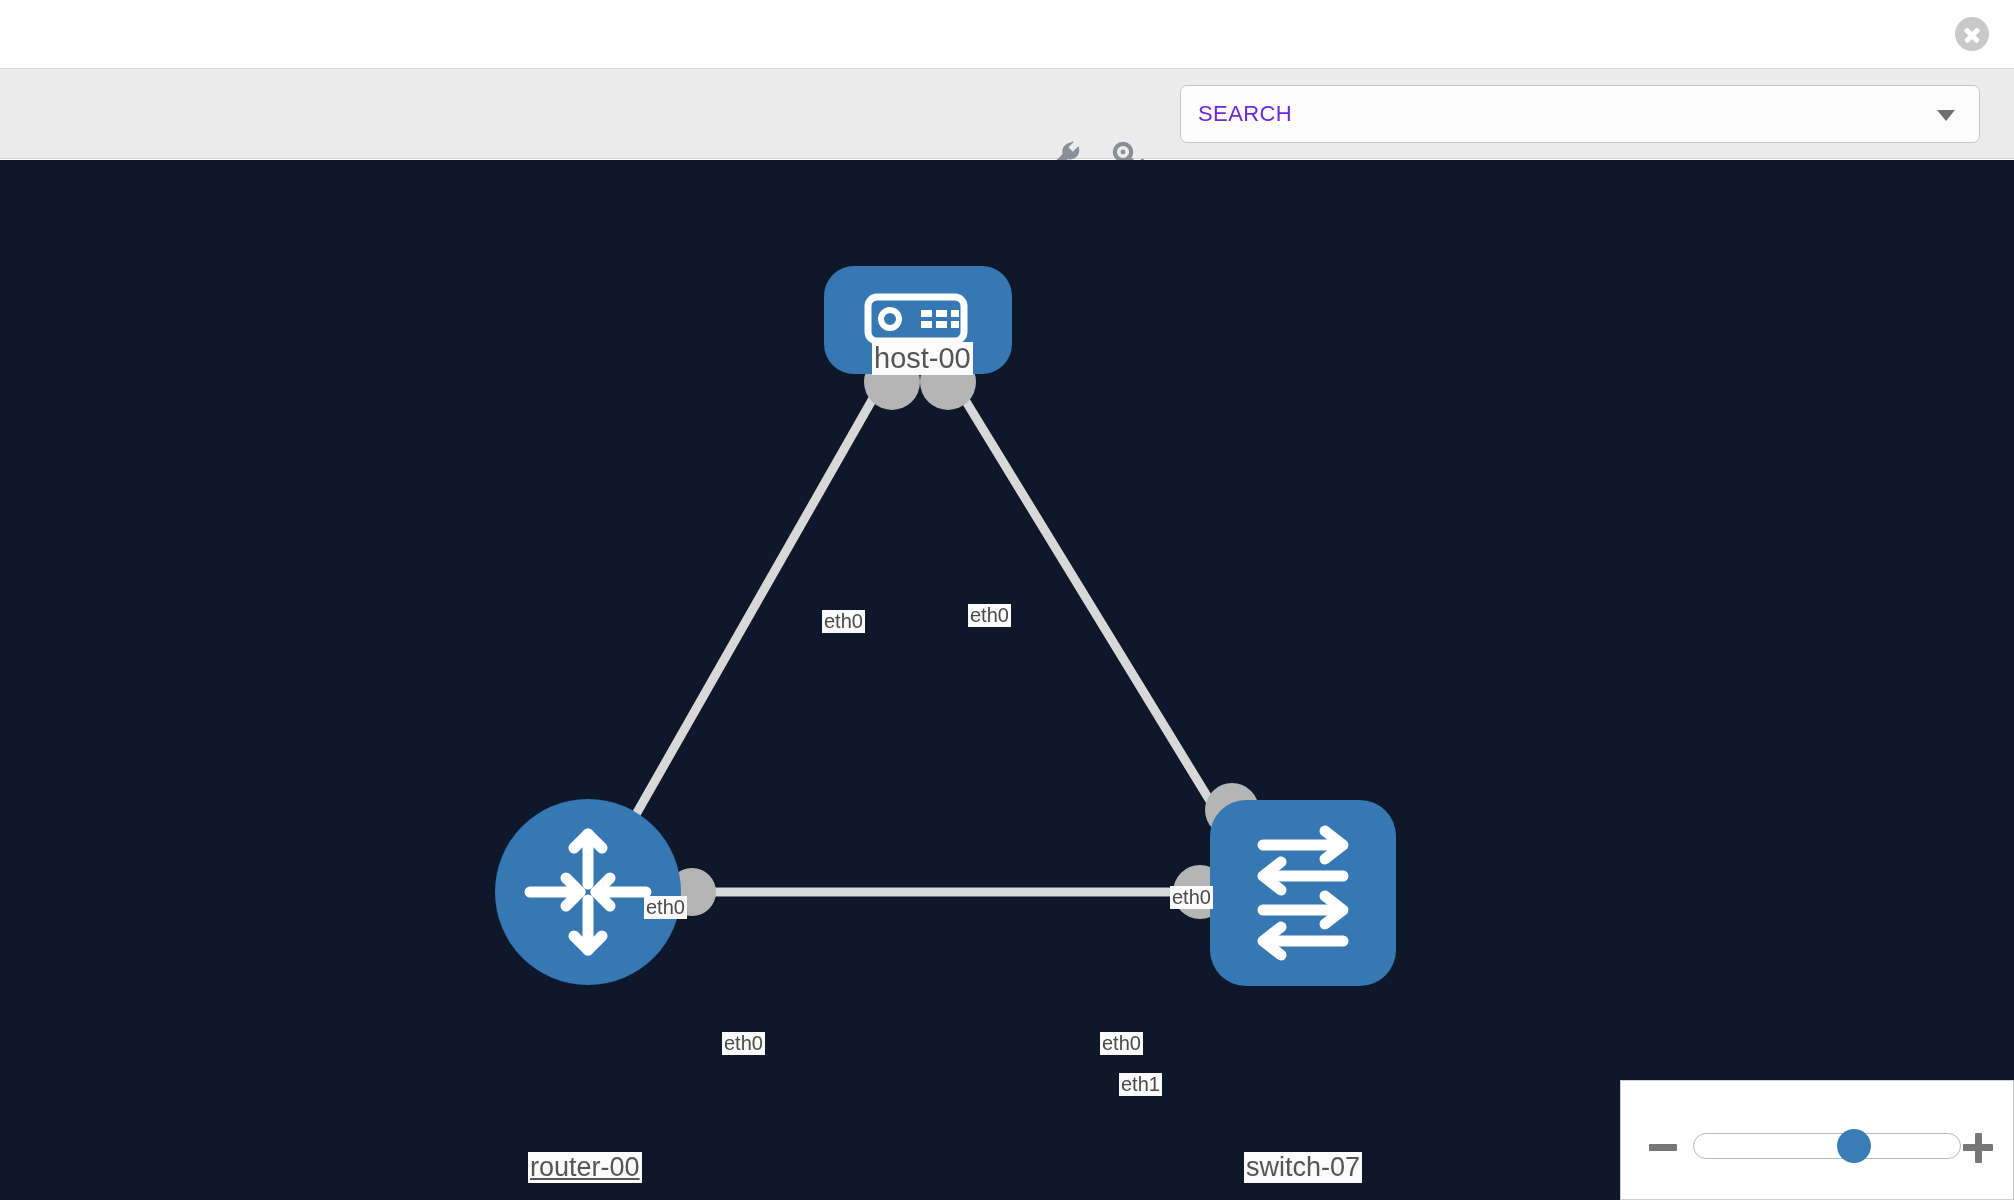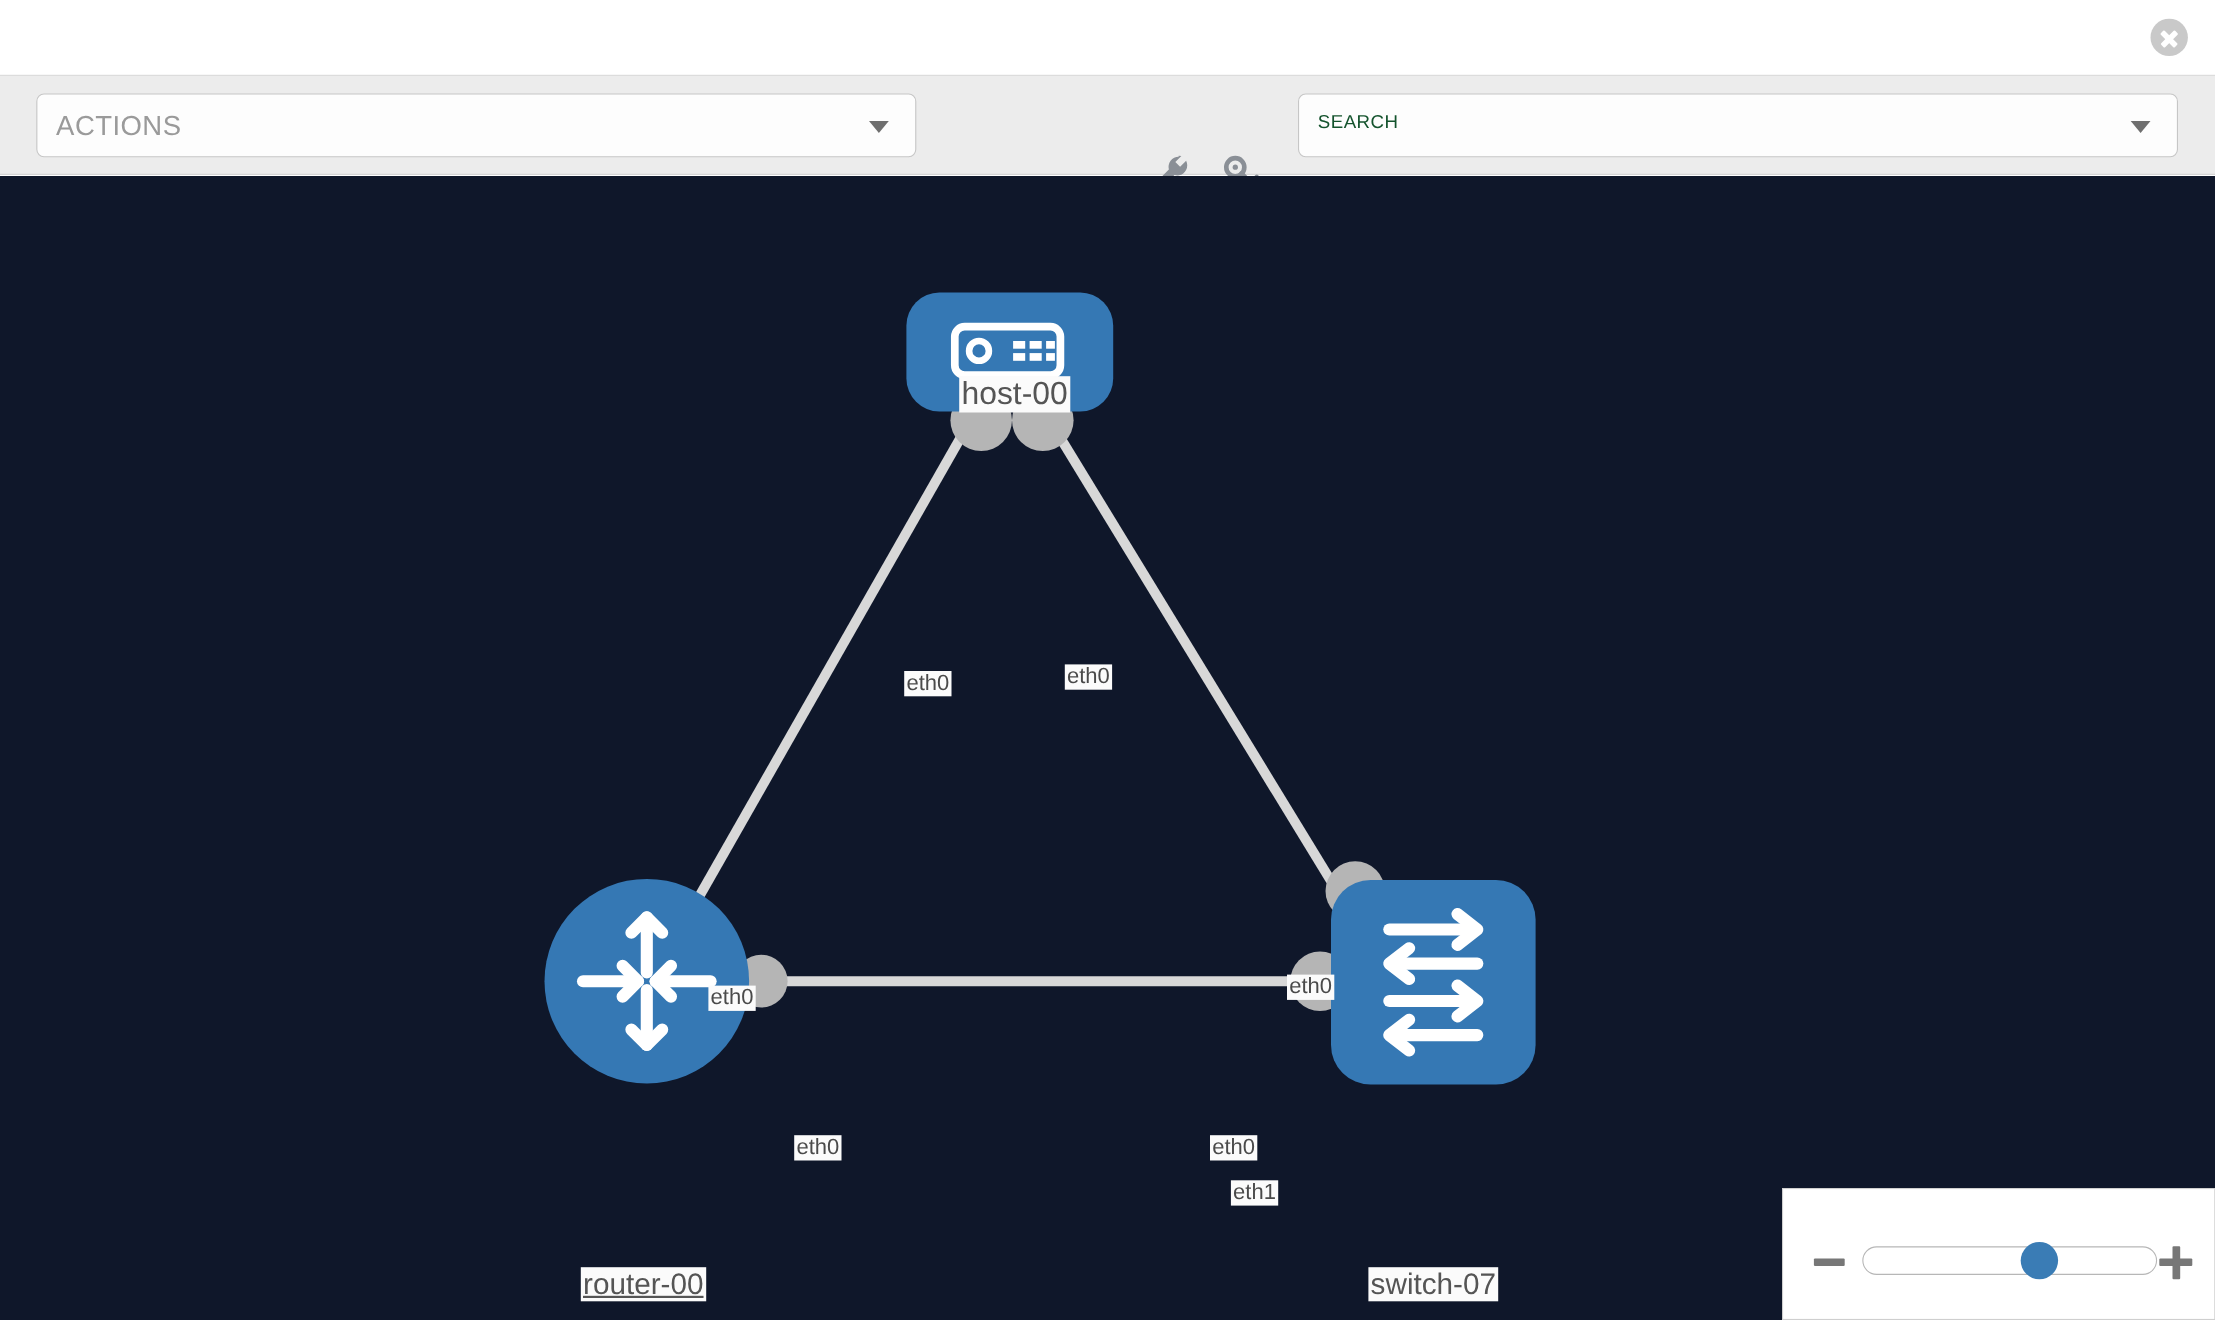--- a/index.html
+++ b/index.html
@@ -73,21 +73,21 @@
 
   .search-select {
     position: absolute; left: 1180px; top: 16px;
     width: 800px; height: 58px;
     background: #fdfdfd;
     border: 1px solid #c6c6c6; border-radius: 7px;
     cursor: text;
   }
   .search-select .lbl {
     position: absolute; left: 17px; top: 15px;
-    font-size: 17px; color: #14532d; letter-spacing: 0.4px;
+    font-size: 22px; color: #6d28d9; letter-spacing: 0.4px;
   }
 
   
   .canvas {
     position: absolute; left: 0; top: 160px;
     width: 2014px; height: 1040px;
     background: #0f172a;
     overflow: hidden;
     padding-left: 44px;
   }
@@ -160,24 +160,20 @@
 </style>
 </head>
 <body>
 
 <div class="titlebar">
   <div class="close-btn"></div>
 </div>
 
 <div class="toolbar">
 
-  <div class="actions-select">
-    <span class="lbl">ACTIONS</span>
-    <span class="caret"></span>
-  </div>
 
   <div class="tool-icon wrench">
     <svg viewBox="0 0 44 44" aria-hidden="true">
       <path d="M31.5 7.5a9.2 9.2 0 0 0-8.9 11.6L10.4 31.3a3.6 3.6 0 0 0 0 5.1 3.6 3.6 0 0 0 5.1 0l12.2-12.2a9.2 9.2 0 0 0 11.6-8.9c0-1.5-.35-2.9-.98-4.15l-5.5 5.5-4.35-4.35 5.5-5.5a9.2 9.2 0 0 0-2.47-.3z" fill="#8a8f96"></path>
     </svg>
   </div>
 
   <div class="tool-icon key">
     <svg viewBox="0 0 44 44" aria-hidden="true">
       <circle cx="15" cy="17" r="8.2" fill="none" stroke="#8a8f96" stroke-width="4.2"></circle>

